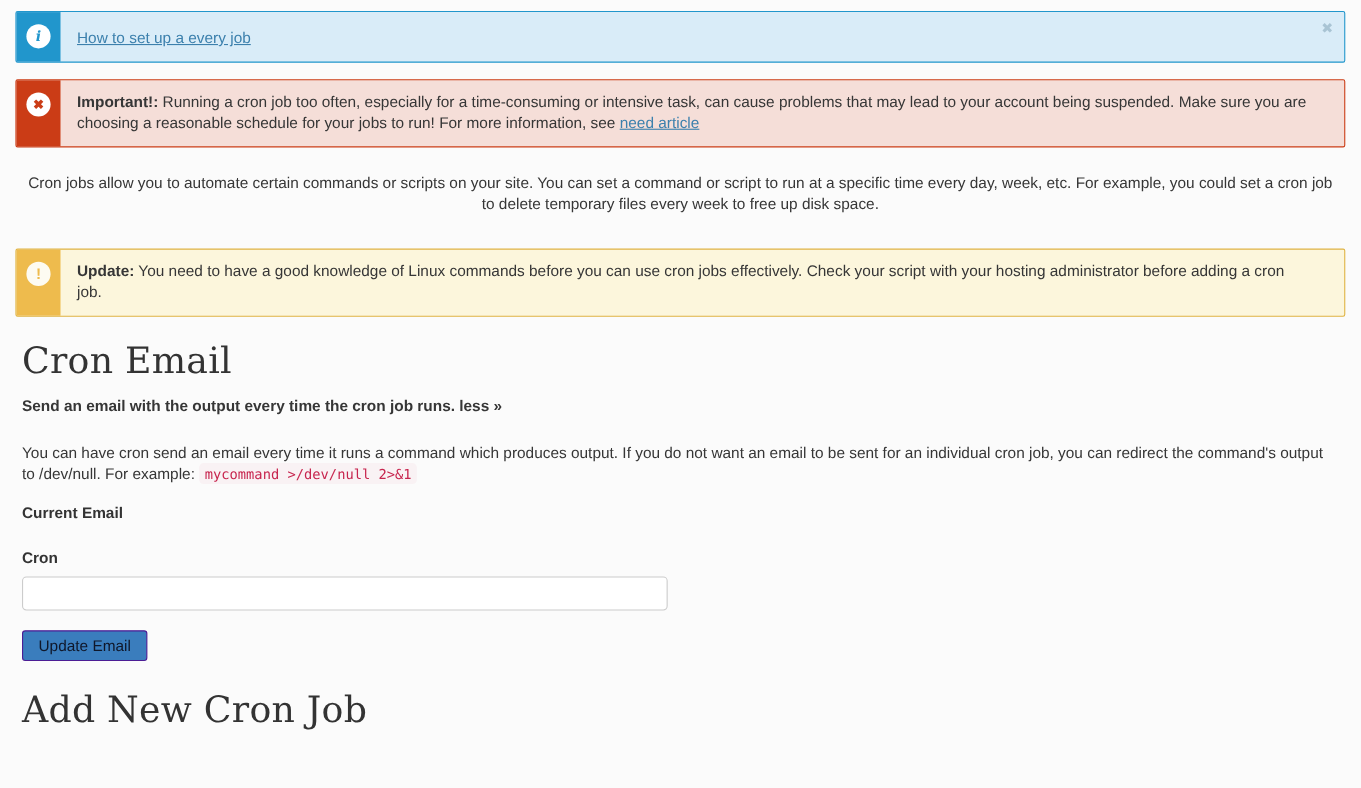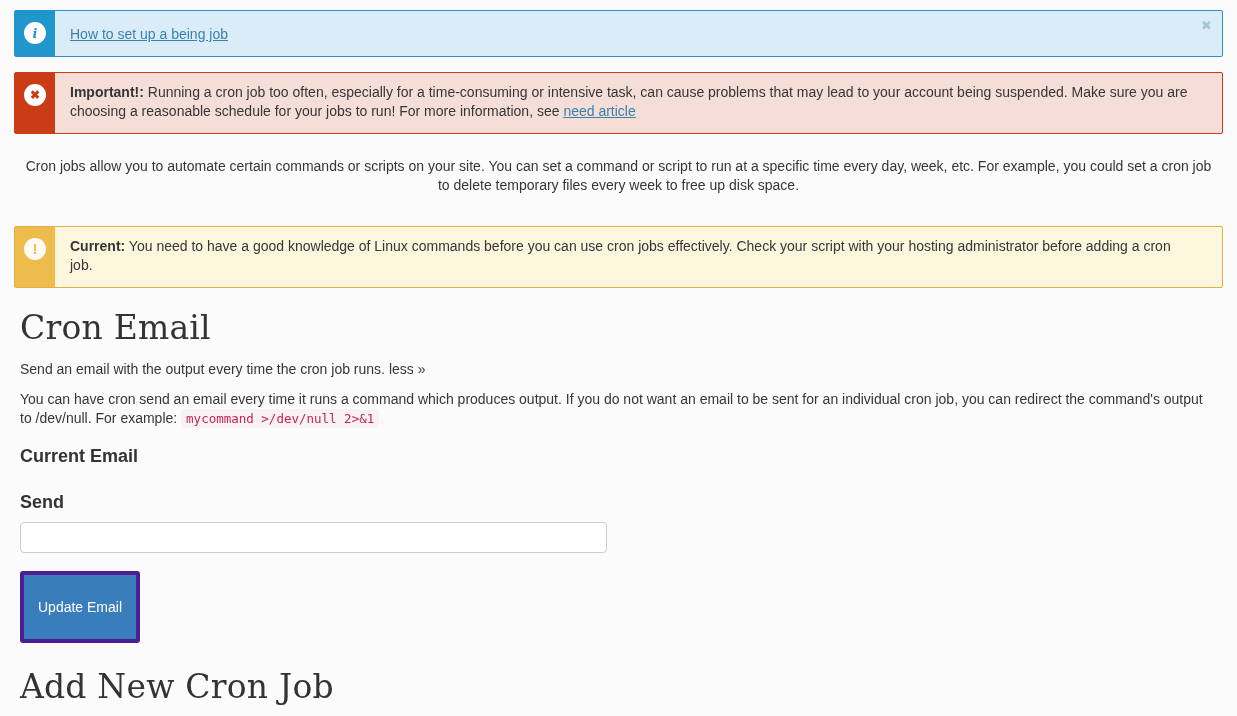--- a/index.html
+++ b/index.html
@@ -78,75 +78,75 @@
   h1.slab {
     font-family:"DejaVu Serif", serif;
     font-weight:normal;
     font-size:33px;
     color:#333;
     letter-spacing:0.2px;
   }
   .h-cron-email { margin-top:20px; }
   .h-add-cron  { margin-top:24px; }
 
-  .subtitle { margin-top:14px; }
-  .desc { margin-top:13px; line-height:1.35; max-width:1210px; }
+  .subtitle { margin-top:14px;font-weight:bold; }
+  .desc { margin-top:25px; line-height:1.35; max-width:1210px; }
 
   code.snippet {
     font-family:"DejaVu Sans Mono", monospace;
     font-size:12.5px;
     color:#c7254e;
     background:#f9f2f4;
     padding:2px 5px;
     border-radius:4px;
     white-space:nowrap;
   }
 
-  .field-label { font-weight:bold; color:#333; margin-top:18px; font-size:18px; }
+  .field-label { font-weight:bold; color:#333; margin-top:18px; font-size:14px; }
   .field-value { margin-top:9px; }
   .lbl-email   { margin-top:25px; }
 
   input.text-input {
     display:block;
     margin-top:9px;
     width:587px;
     height:31px;
     border:1px solid #ccc;
     border-radius:4px;
     background:#fff;
     padding:0 10px;
     font-family:"Liberation Sans", sans-serif;
     font-size:14px;
     color:#363636;
   }
 
   button.btn-primary {
     margin-top:18px;
     background:#3a7dbd;
-    border:4px solid #4c1d95;
+    border:1px solid #4c1d95;
     border-radius:3px;
-    color:#ffffff;
+    color:#0f172a;
     font-family:"Liberation Sans", sans-serif;
     font-size:14px;
-    padding:24px 14px;
+    padding:5px 14px;
     cursor:pointer;
   }
 </style>
 </head>
 <body>
 
 <div class="page">
 
   <div class="callout info">
     <div class="callout-strip">
       <span class="callout-glyph">i</span>
     </div>
     <div class="callout-body">
       <div class="banner-links">
-        <a class="lnk">How to set up a being job</a><br>
+        <a class="lnk">How to set up a every job</a><br>
       </div>
     </div>
     <span class="close-x">✖</span>
   </div>
 
   <div class="gap15"></div>
 
   <div class="callout error">
     <div class="callout-strip">
       <span class="callout-glyph">✖</span>
@@ -160,34 +160,34 @@
     <p class="intro">Cron jobs allow you to automate certain commands or scripts on your site. You can set a command or script to run at a specific time every day, week, etc. For example, you could set a cron job to delete temporary files every week to free up disk space.</p>
   </div>
 
   <div class="gap32"></div>
 
   <div class="callout warning">
     <div class="callout-strip">
       <span class="callout-glyph">!</span>
     </div>
     <div class="callout-body">
-      <b>Current:</b><span> You need to have a good knowledge of Linux commands before you can use cron jobs effectively. Check your script with your hosting administrator before adding a cron job.</span>
+      <b>Update:</b><span> You need to have a good knowledge of Linux commands before you can use cron jobs effectively. Check your script with your hosting administrator before adding a cron job.</span>
     </div>
   </div>
 
   <div class="content">
     <h1 class="slab h-cron-email">Cron Email</h1>
 
     <div class="subtitle"><span>Send an email with the output every time the cron job runs. </span><span>less »</span></div>
 
     <div class="desc"><span>You can have cron send an email every time it runs a command which produces output. If you do not want an email to be sent for an individual cron job, you can redirect the command's output to /dev/null. For example: </span><code class="snippet">mycommand &gt;/dev/null 2&gt;&amp;1</code></div>
 
     <div class="field-label">Current Email</div>
 
-    <div class="field-label lbl-email">Send</div>
+    <div class="field-label lbl-email">Cron</div>
     <input class="text-input" type="text" value="" style="">
 
     <button class="btn-primary">Update Email</button>
 
     <h1 class="slab h-add-cron">Add New Cron Job</h1>
 
     
 
     
   </div>

